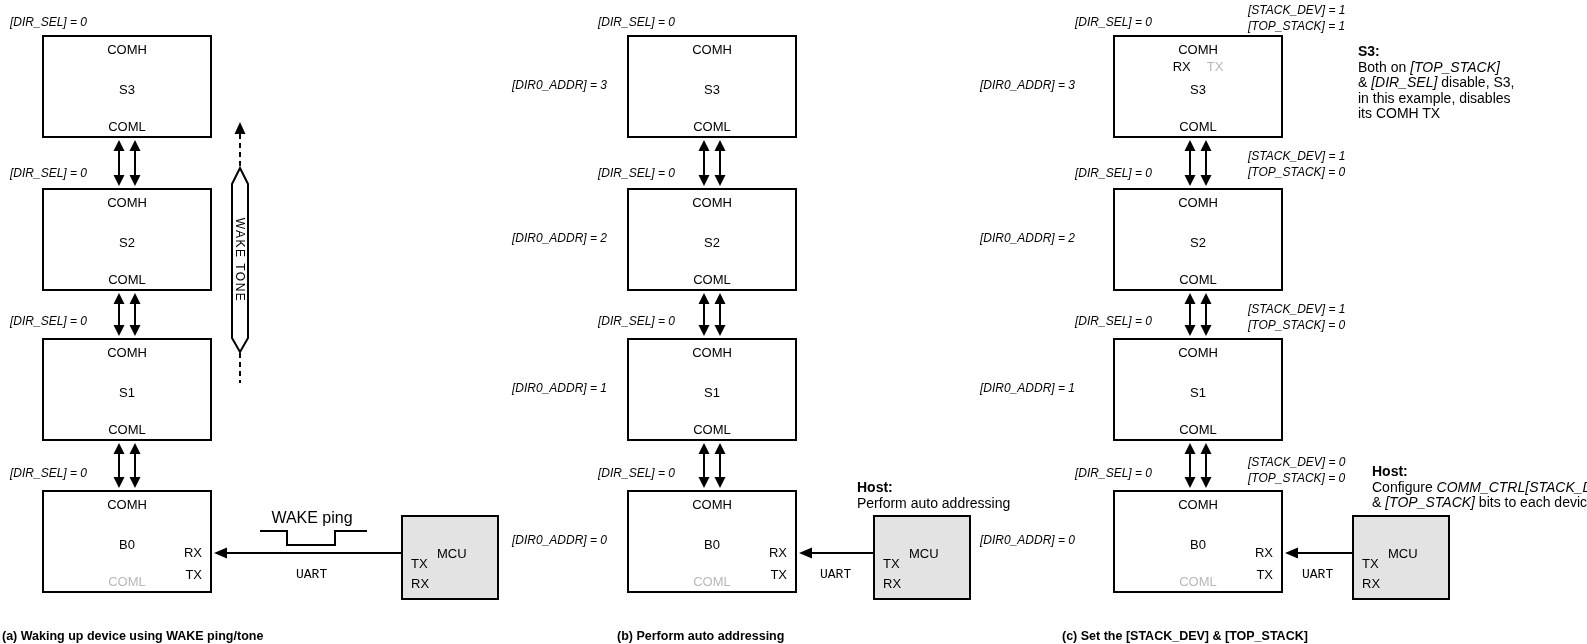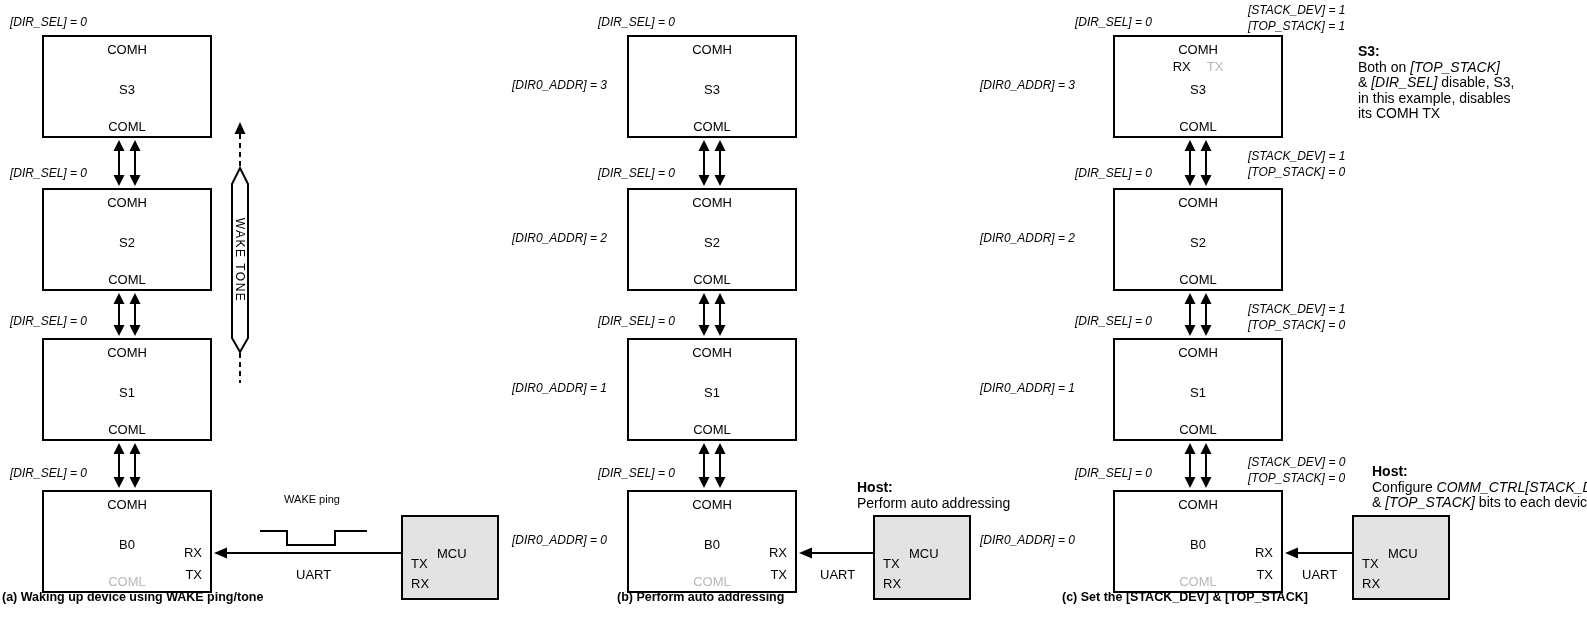--- a/index.html
+++ b/index.html
@@ -9,26 +9,26 @@
   .dev{position:absolute;width:170px;height:103px;border:2px solid #000;background:#fff;box-sizing:border-box;}
   .ctr{position:absolute;left:0;right:0;text-align:center;font-size:13px;line-height:14px;}
   .t-top{top:6px}.t-rxtx{top:23px}.t-name{top:46px}.t-bot{top:83px}
   .t-rx{position:absolute;right:8px;top:54px;font-size:13px;line-height:14px;}
   .t-tx{position:absolute;right:8px;top:76px;font-size:13px;line-height:14px;}
   .itl{position:absolute;font-style:italic;font-size:12px;line-height:15px;white-space:nowrap;}
   .itl2{line-height:16px;}
   .ral{width:112px;text-align:right;}
   .note{position:absolute;font-size:14px;line-height:15.5px;white-space:nowrap;}
   .note b{font-weight:bold;}
-  .cap{position:absolute;top:590px;font-size:12.5px;font-weight:bold;white-space:nowrap;}
+  .cap{position:absolute;top:629px;font-size:12.5px;font-weight:bold;white-space:nowrap;}
   .gray{color:#b8b8b8;}
   .mcu{position:absolute;width:98px;height:85px;border:2px solid #000;background:#e3e3e3;box-sizing:border-box;}
   .mlab{position:absolute;font-size:13px;line-height:14px;}
-  .uart{position:absolute;top:567px;font-size:13px;white-space:nowrap;}
-  .wp{position:absolute;left:267px;top:493px;width:90px;text-align:center;font-size:11px;white-space:nowrap;}
+  .uart{position:absolute;top:567px;font-size:13px;white-space:nowrap;font-family:Liberation Mono, monospace;}
+  .wp{position:absolute;left:267px;top:509px;width:90px;text-align:center;font-size:16px;white-space:nowrap;}
 </style>
 </head>
 <body>
 
 <div class="canvas">
 
   <svg id="wires" width="1587" height="644" style="position:absolute;left:0;top:0">
 
     <polyline points="260,531 287,531 287,545 335,545 335,531 367,531" fill="none" stroke="#000" stroke-width="2"></polyline>
 

